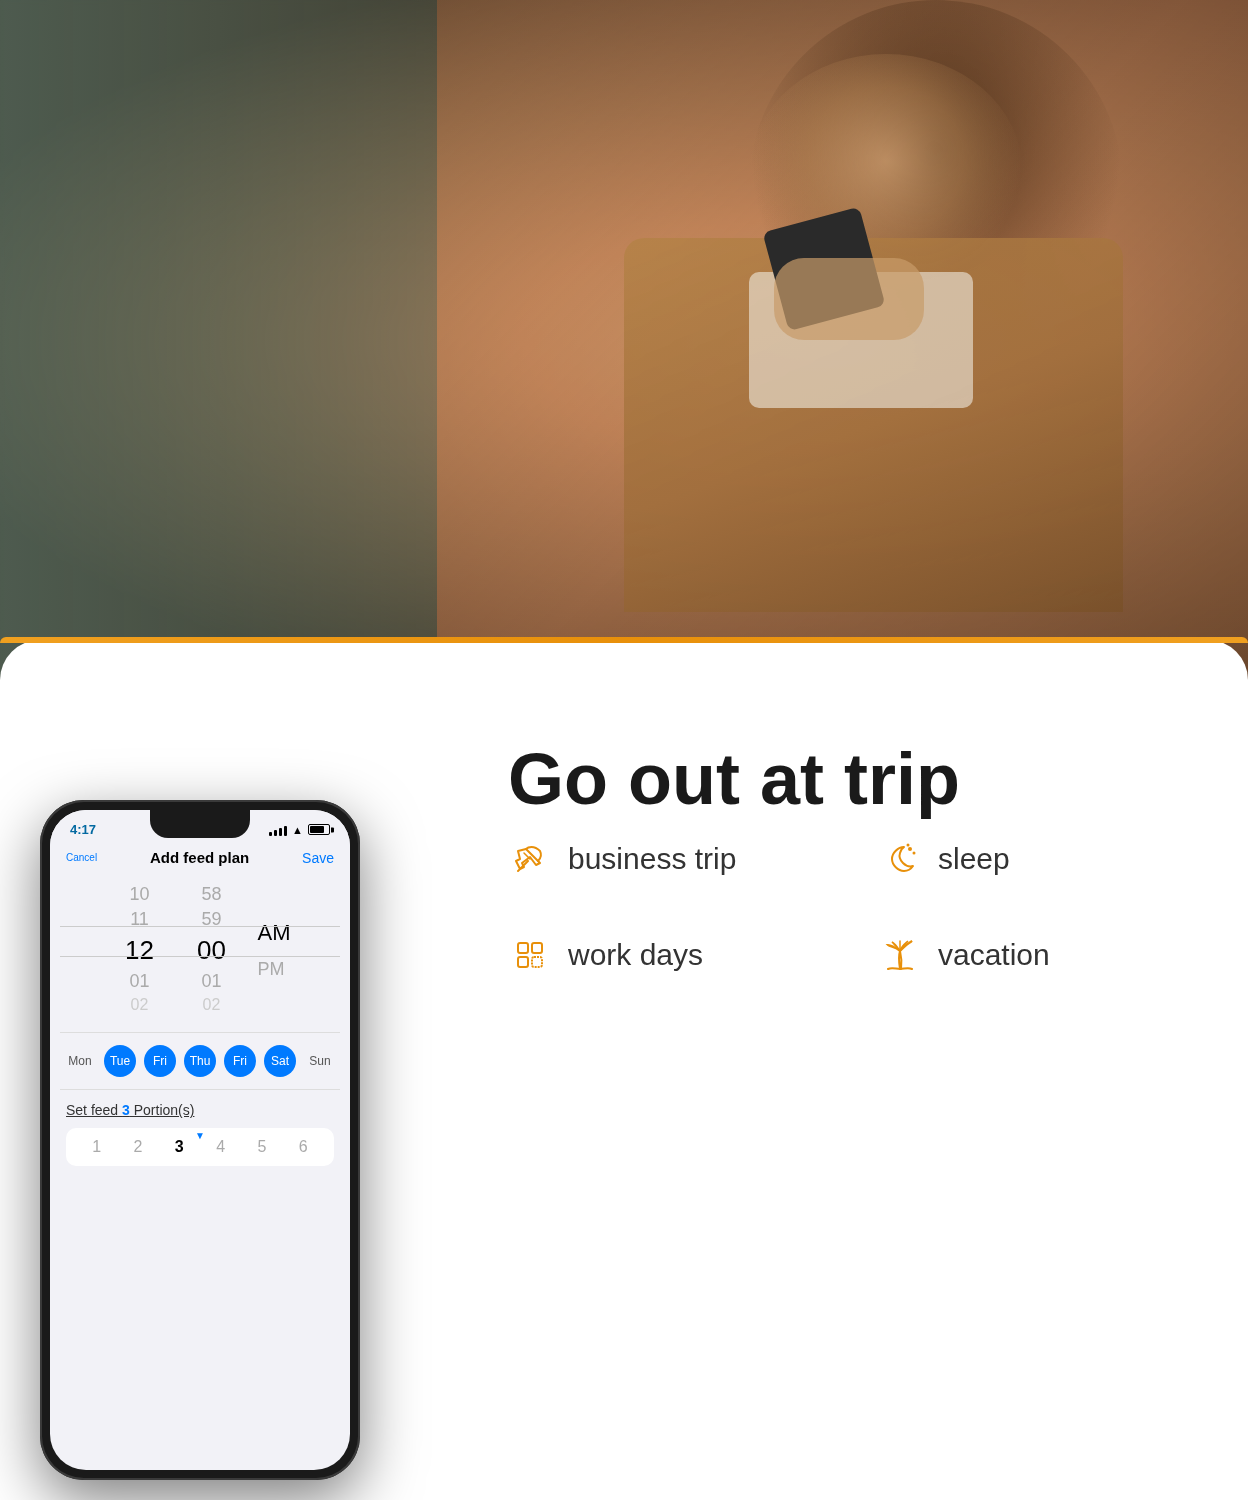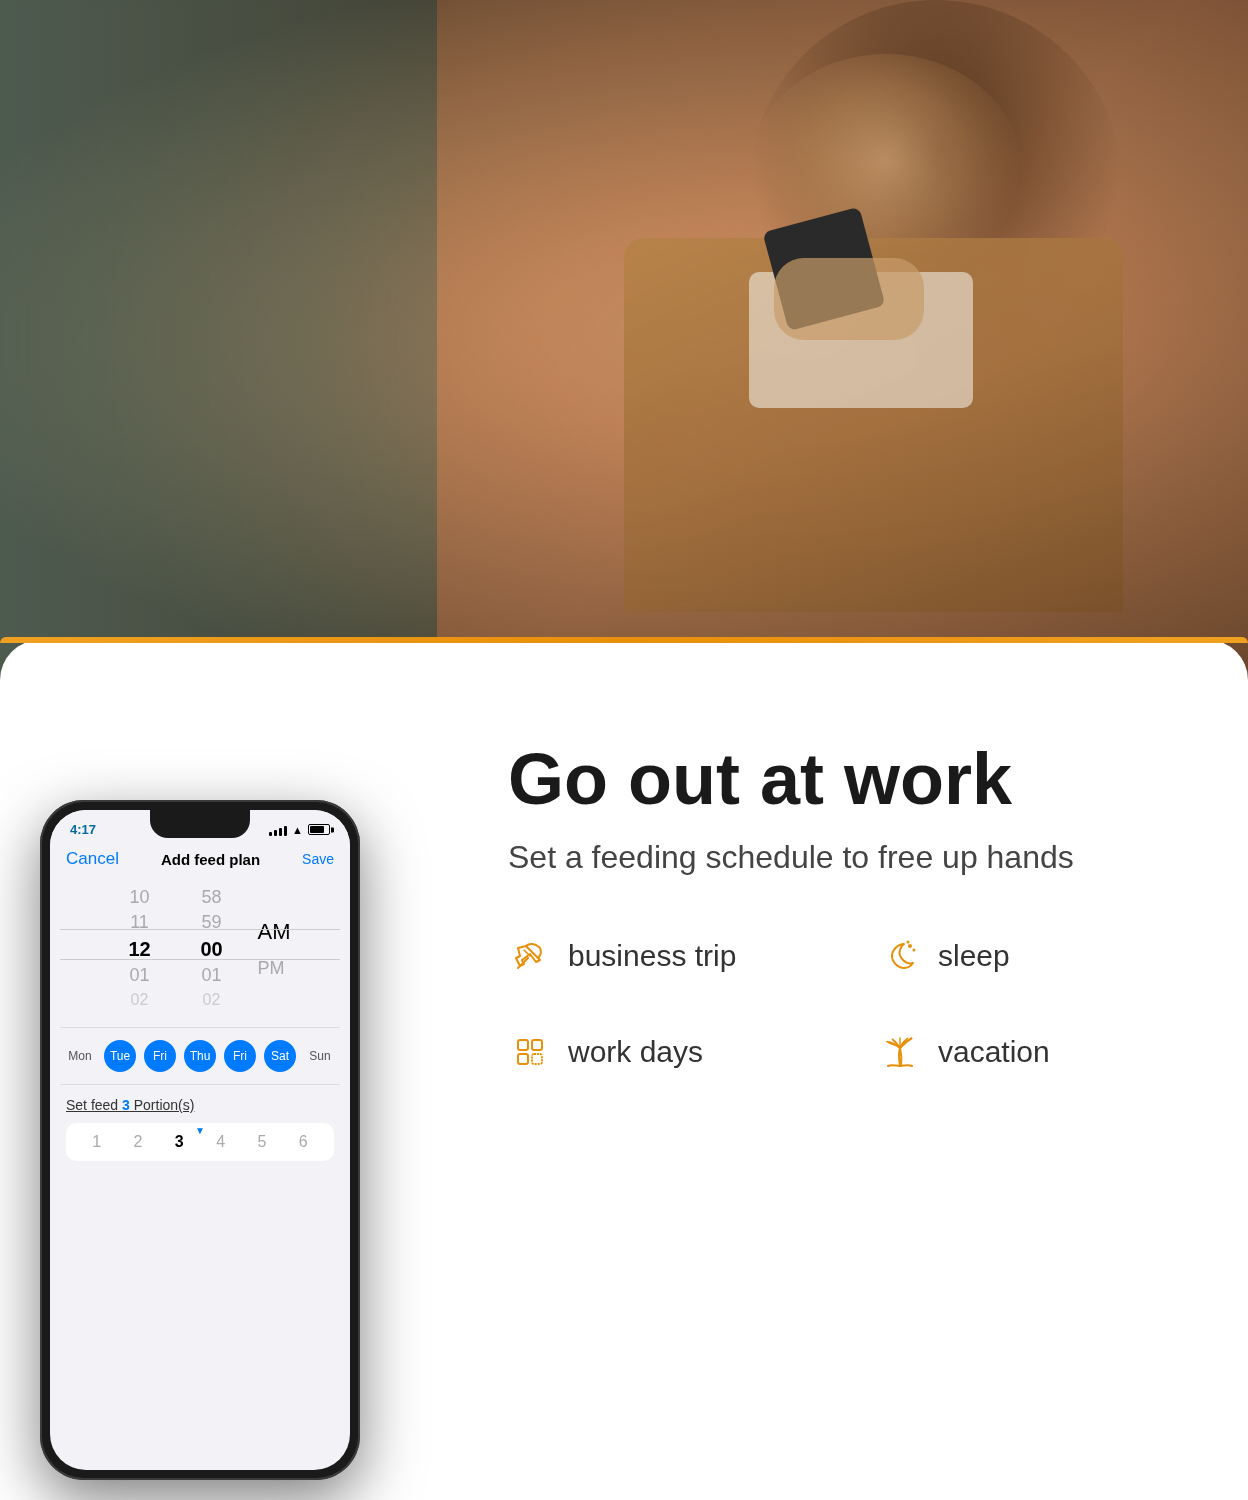--- a/index.html
+++ b/index.html
@@ -168,21 +168,21 @@
     
     .app-nav {
       display: flex;
       justify-content: space-between;
       align-items: center;
       padding: 8px 16px;
       background: #f2f2f7;
     }
 
     .nav-cancel {
-      font-size: 17px;
+      font-size: 10px;
       color: #007aff;
     }
 
     .nav-title {
       font-size: 15px;
       font-weight: 600;
       color: #000;
     }
 
     .nav-save {
@@ -212,22 +212,22 @@
       line-height: 1.4;
       text-align: center;
     }
 
     .time-item.faded {
       color: #aaa;
       font-size: 18px;
     }
 
     .time-item.selected {
-      font-size: 20px;
-      font-weight: 700;
+      font-size: 26px;
+      font-weight: 400;
     }
 
     .time-ampm-column {
       display: flex;
       flex-direction: column;
       justify-content: center;
       padding-left: 4px;
     }
 
     .time-ampm {
@@ -446,22 +446,21 @@
 
     <div style="position:absolute; right:30%; top:32%; width:8%; height:15%; background: #2a2a2a; border-radius: 8px; transform: rotate(-15deg);"></div>
 
     <div style="position:absolute; right:26%; top:38%; width:12%; height:12%; background: rgba(200,155,105,0.7); border-radius: 30px;"></div>
   </div>
 </div>
 
 <div class="bottom-section">
 
   <div class="content-section">
-    <h1 class="main-heading">Go out at work</h1>
-    <p class="sub-heading">Set a feeding schedule to free up hands</p>
+    <h1 class="main-heading">Go out at trip</h1>
 
     <div class="features-grid">
 
       <div class="feature-item">
         <span class="feature-icon icon-airplane">
           <svg width="40" height="40" viewBox="0 0 40 40" fill="none" xmlns="http://www.w3.org/2000/svg">
             <path d="M8 32L18 22M16 10L30 24L26 26L20 18L12 24L14 28L10 30L6 22L10 20L8 12L16 10Z" stroke="#e8900a" stroke-width="2" stroke-linecap="round" stroke-linejoin="round"></path>
             <path d="M16 10 C18 8 24 6 30 12 C32 16 30 20 28 22" stroke="#e8900a" stroke-width="2" stroke-linecap="round" fill="none"></path>
             <path d="M14 14 L20 20" stroke="#e8900a" stroke-width="1.5" stroke-linecap="round"></path>
           </svg>

